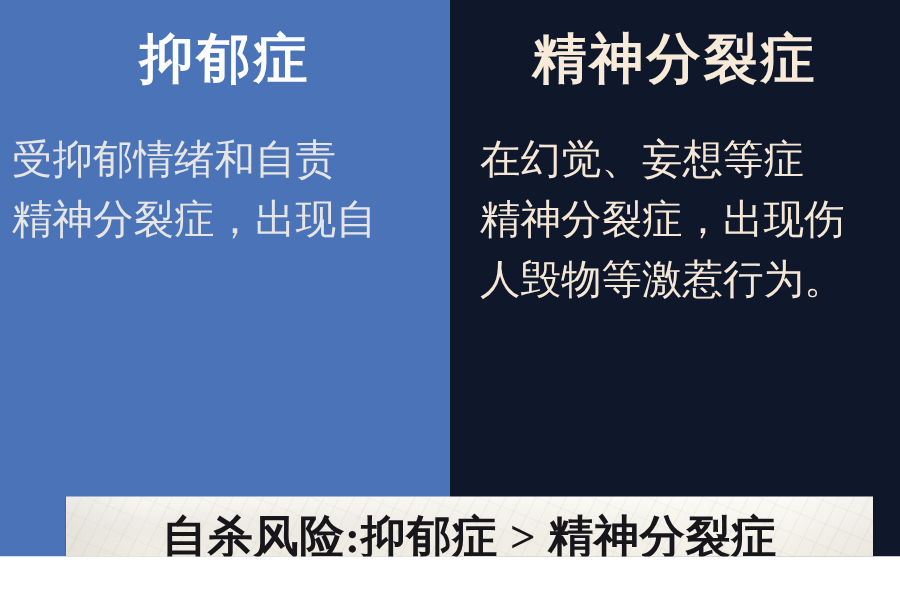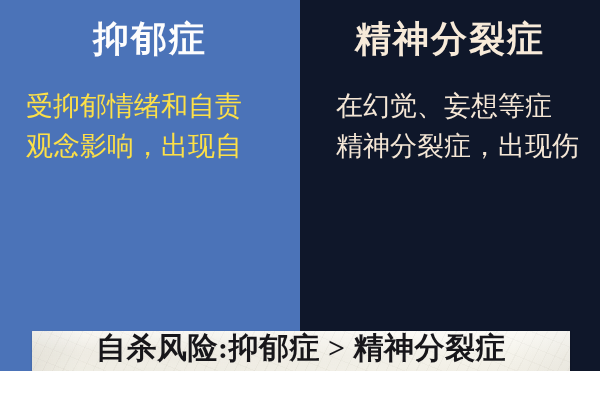--- a/index.html
+++ b/index.html
@@ -58,47 +58,47 @@
     right: 0;
     padding: 0 14px;
     box-sizing: border-box;
     font-size: 27px;
     line-height: 40px;
     letter-spacing: 0px;
     text-align: left;
   }
 
   .panel-left .panel-body {
-    color: #fde047;
-    padding-left: 26px;
+    color: #e5e5e5;
+    padding-left: 8px;
     padding-right: 10px;
   }
 
   .panel-right .panel-body {
     color: #f5e7d6;
-    padding-left: 36px;
+    padding-left: 20px;
     padding-right: 6px;
   }
 
   .body-line { display: block; white-space: nowrap; }
 
   
   .banner {
     position: absolute;
-    left: 32px;
+    left: 44px;
     top: 331px;
     width: 538px;
     height: 56px;
     box-sizing: border-box;
     background:
       linear-gradient(100deg, rgba(0,0,0,0.05) 0%, rgba(0,0,0,0) 10%, rgba(0,0,0,0) 88%, rgba(0,0,0,0.035) 100%),
       linear-gradient(180deg, #fbfaf6 0%, #f4f2ea 45%, #efece2 100%);
     box-shadow: 0 1px 2px rgba(0,0,0,0.18);
     display: flex;
-    align-items: flex-start;
+    align-items: center;
     justify-content: center;
     overflow: hidden;
   }
 
   .banner::after {
     
     content: "";
     position: absolute;
     inset: 0;
     pointer-events: none;
@@ -125,29 +125,30 @@
 <body>
 
 <div id="infographic">
 
   <div class="panels">
 
     <div class="panel panel-left">
       <div class="panel-title">抑郁症</div>
       <div class="panel-body">
         <span class="body-line">受抑郁情绪和自责</span>
-        <span class="body-line">观念影响，出现自</span>
+        <span class="body-line">精神分裂症，出现自</span>
       </div>
     </div>
 
     <div class="panel panel-right">
       <div class="panel-title">精神分裂症</div>
       <div class="panel-body">
         <span class="body-line">在幻觉、妄想等症</span>
         <span class="body-line">精神分裂症，出现伤</span>
+        <span class="body-line">人毁物等激惹行为。</span>
       </div>
     </div>
 
   </div>
 
   <div class="banner">
     <span class="banner-text">自杀风险:抑郁症 &gt; 精神分裂症</span>
   </div>
 
 </div>

